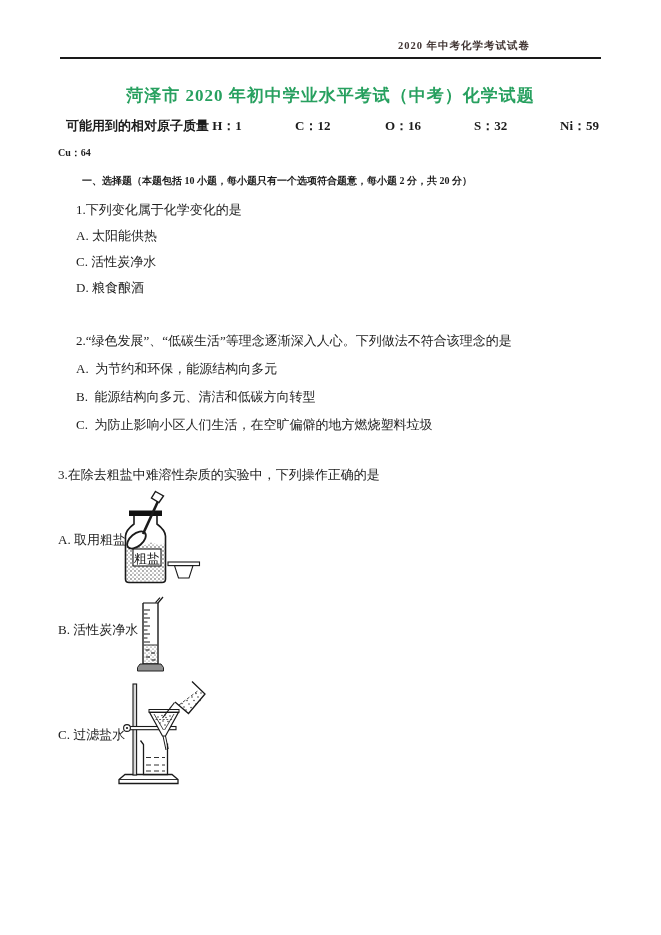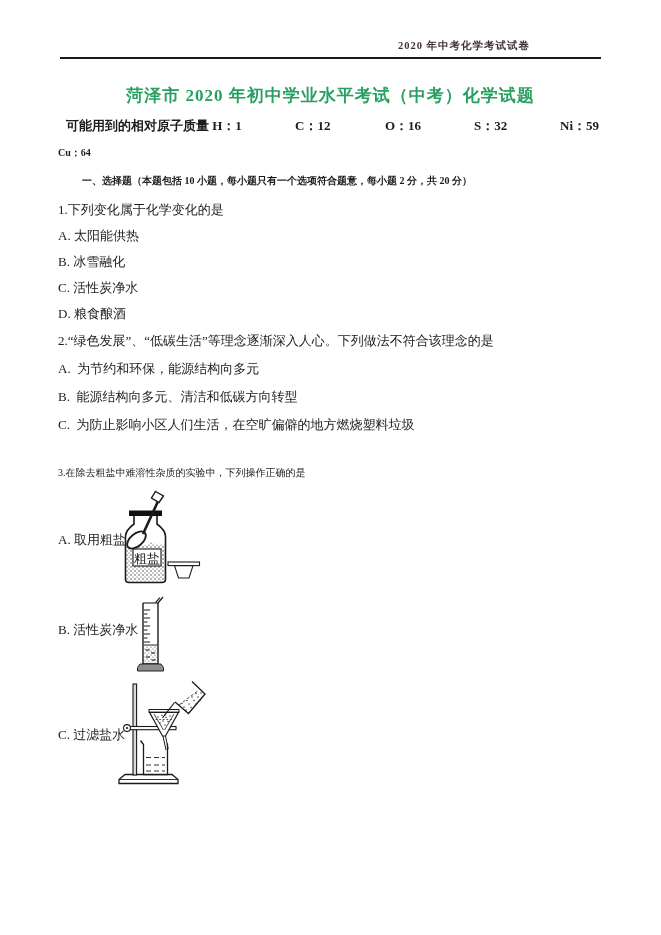--- a/index.html
+++ b/index.html
@@ -27,25 +27,25 @@
   .bold13 { font-weight:bold; font-size:10px; }
   .masses { position:absolute; top:117px; left:0; width:661px; height:18px;margin-left:8px; }
   .masses span { position:absolute; top:0; white-space:pre; font-weight:bold; font-size:13px; }
   .m-lead { left:58px; }
   .m-c { left:287px; }
   .m-o { left:377px; }
   .m-s { left:466px; }
   .m-ni { left:552px; }
   .cu-line { position:absolute; left:58px; top:146px; }
   .section-heading { position:absolute; left:58px; top:174px; width:556px; white-space:pre;margin-left:24px; }
-  .qblock { position:absolute; left:58px; width:556px; font-size:13px; }
+  .qblock { position:absolute; left:76px; width:556px; font-size:13px; }
   .qblock > div { white-space:pre; }
   .q1 { top:197px; line-height:26px; }
   .q2 { top:327px; line-height:28px; }
-  .q3text { position:absolute; left:58px; top:466px; font-size:10px; white-space:pre; }
+  .q3text { position:absolute; left:58px; top:466px; font-size:13px; white-space:pre; }
   .figlabel { position:absolute; left:58px; font-size:13px; white-space:pre; }
   .lbl-a { top:531px; }
   .lbl-b { top:621px; }
   .lbl-c { top:726px; }
   .fig { position:absolute; }
   .figA { left:118px; top:486px; width:90px;  height:102px; }
   .figB { left:126px; top:594px; width:52px;  height:84px;  }
   .figC { left:112px; top:674px; width:104px; height:116px; }
   svg text { font-family:"Liberation Serif","DejaVu Serif",serif; }
 </style>
@@ -66,21 +66,20 @@
     <span class="m-s">S：32</span>
     <span class="m-ni">Ni：59</span>
   </div>
   <div class="cu-line bold13">Cu：64</div>
 
   <div class="section-heading bold13">一、选择题（本题包括 10 小题，每小题只有一个选项符合题意，每小题 2 分，共 20 分）</div>
 
   <div class="qblock q1">
     <div>1.下列变化属于化学变化的是</div>
     <div>A. 太阳能供热</div>
-    <div>B. 冰雪融化</div>
     <div>C. 活性炭净水</div>
     <div>D. 粮食酿酒</div>
   </div>
 
   <div class="qblock q2">
     <div>2.“绿色发展”、“低碳生活”等理念逐渐深入人心。下列做法不符合该理念的是</div>
     <div>A.  为节约和环保，能源结构向多元</div>
     <div>B.  能源结构向多元、清洁和低碳方向转型</div>
     <div>C.  为防止影响小区人们生活，在空旷偏僻的地方燃烧塑料垃圾</div>
   </div>

